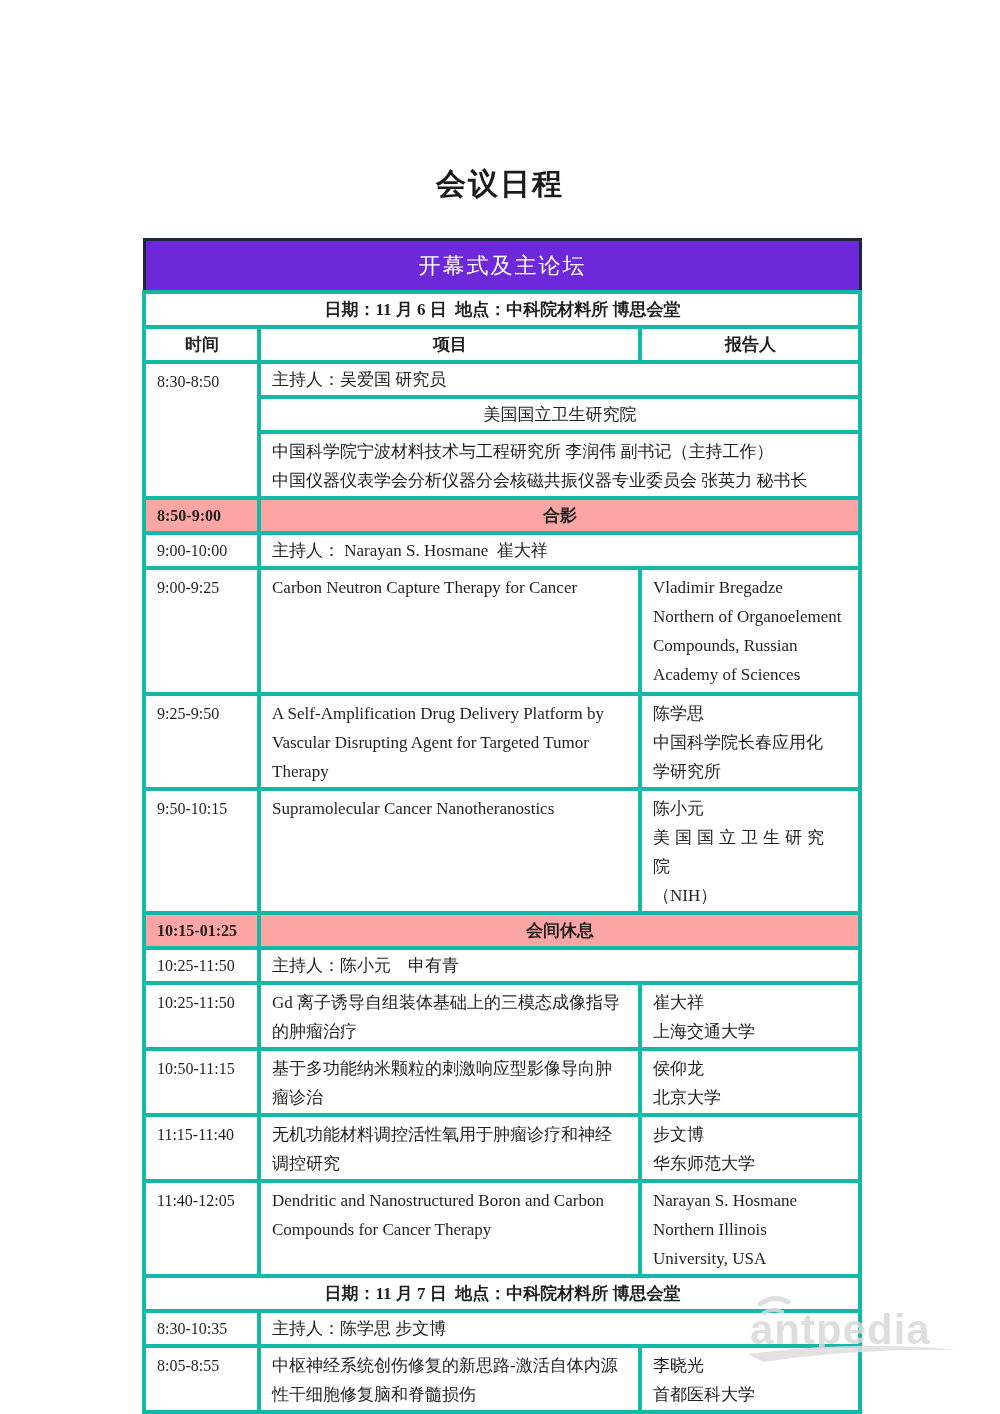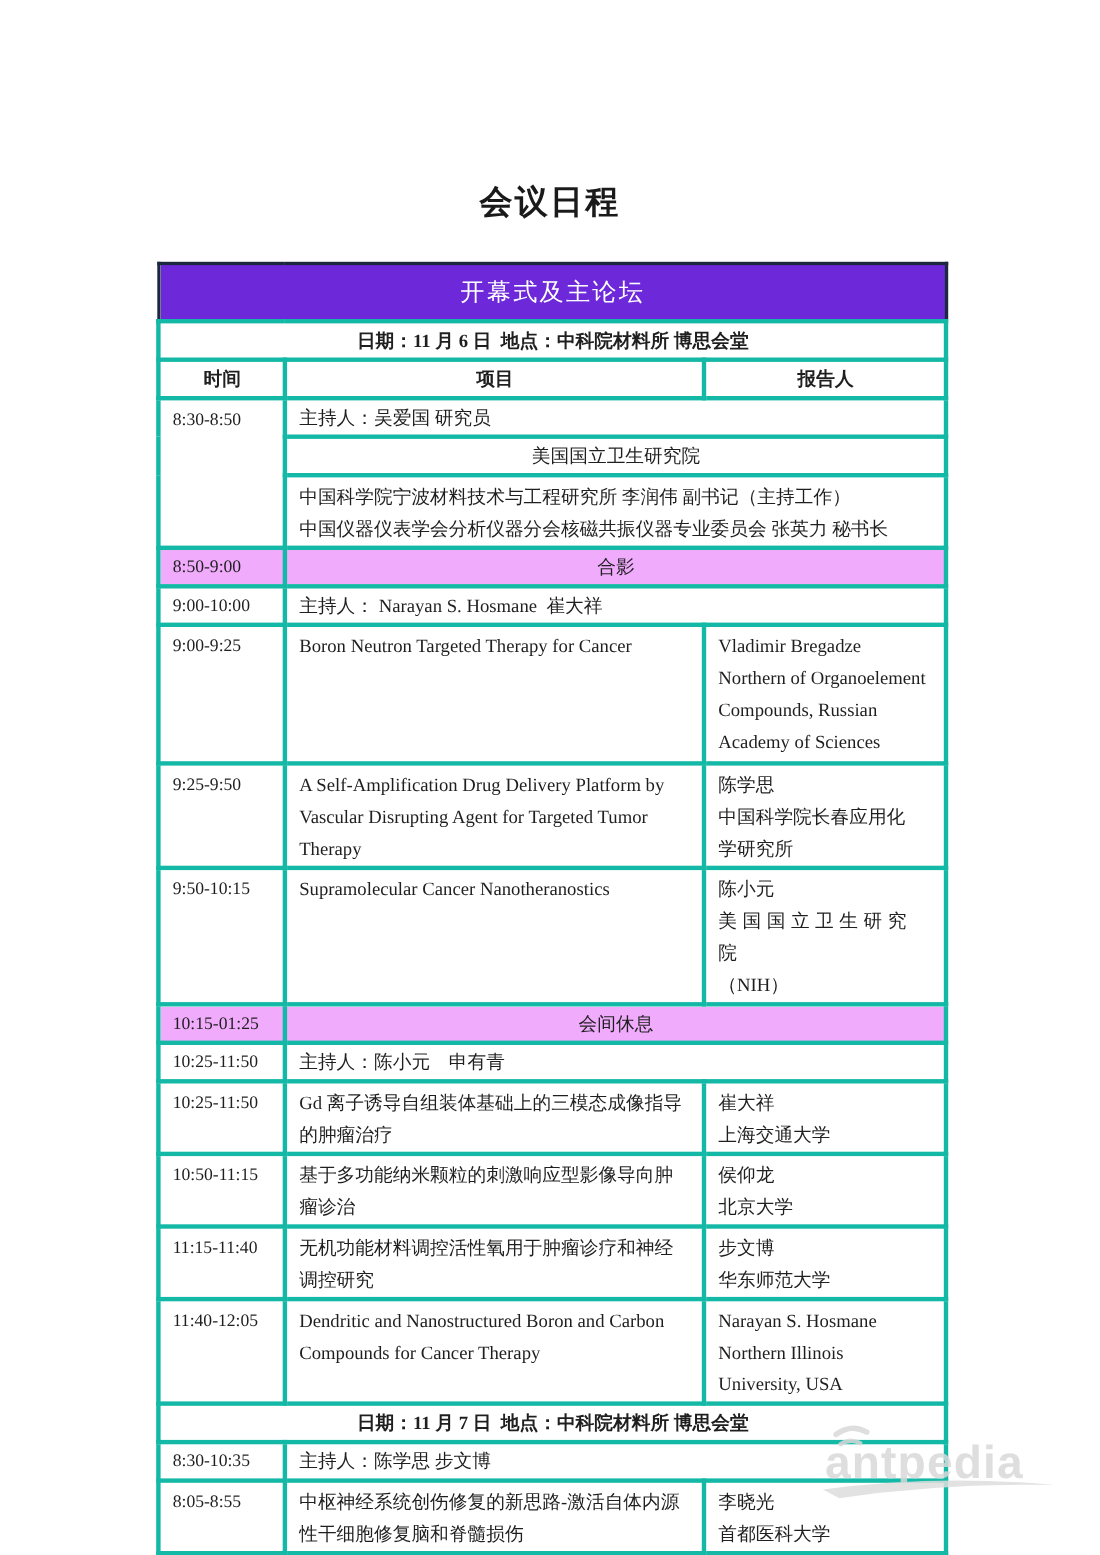--- a/index.html
+++ b/index.html
@@ -48,21 +48,21 @@
     text-align: center;
     letter-spacing: 2px;
     border: 2px solid #1c2740;
   }
   .date-row td {
     font-weight: bold;
     text-align: center;
     font-size: 17px;
   }
   .head-row td { font-weight: bold; text-align: center; }
-  .hl td { background: #f0abfc; font-weight: normal; }
+  .hl td { background: #fca5a5; font-weight: bold; }
   .hl td.merged { text-align: center; }
   td.time { font-size: 16px; }
   td.center { text-align: center; }
   .ln { display: block; }
   td.speaker-nih .ln:nth-child(2) { letter-spacing: 5px; }
   .watermark {
     position: absolute;
     right: 32px; bottom: 48px;
     width: 230px; height: 84px;
     opacity: 0.85;
@@ -111,21 +111,21 @@
     <td colspan="2" class="merged">合影</td>
   </tr>
 
   <tr style="height:30px">
     <td class="time">9:00-10:00</td>
     <td colspan="2">主持人： Narayan S. Hosmane  崔大祥</td>
   </tr>
 
   <tr style="height:126px">
     <td class="time vt">9:00-9:25</td>
-    <td class="vt"><span class="ln">Boron Neutron Targeted Therapy for Cancer</span></td>
+    <td class="vt"><span class="ln">Carbon Neutron Capture Therapy for Cancer</span></td>
     <td class="vt"><span class="ln">Vladimir Bregadze</span><span class="ln">Northern of Organoelement</span><span class="ln">Compounds, Russian</span><span class="ln">Academy of Sciences</span></td>
   </tr>
   <tr style="height:88px">
     <td class="time vt">9:25-9:50</td>
     <td class="vt"><span class="ln">A Self-Amplification Drug Delivery Platform by</span><span class="ln">Vascular Disrupting Agent for Targeted Tumor</span><span class="ln">Therapy</span></td>
     <td class="vt"><span class="ln">陈学思</span><span class="ln">中国科学院长春应用化</span><span class="ln">学研究所</span></td>
   </tr>
   <tr style="height:95px">
     <td class="time vt">9:50-10:15</td>
     <td class="vt"><span class="ln">Supramolecular Cancer Nanotheranostics</span></td>

